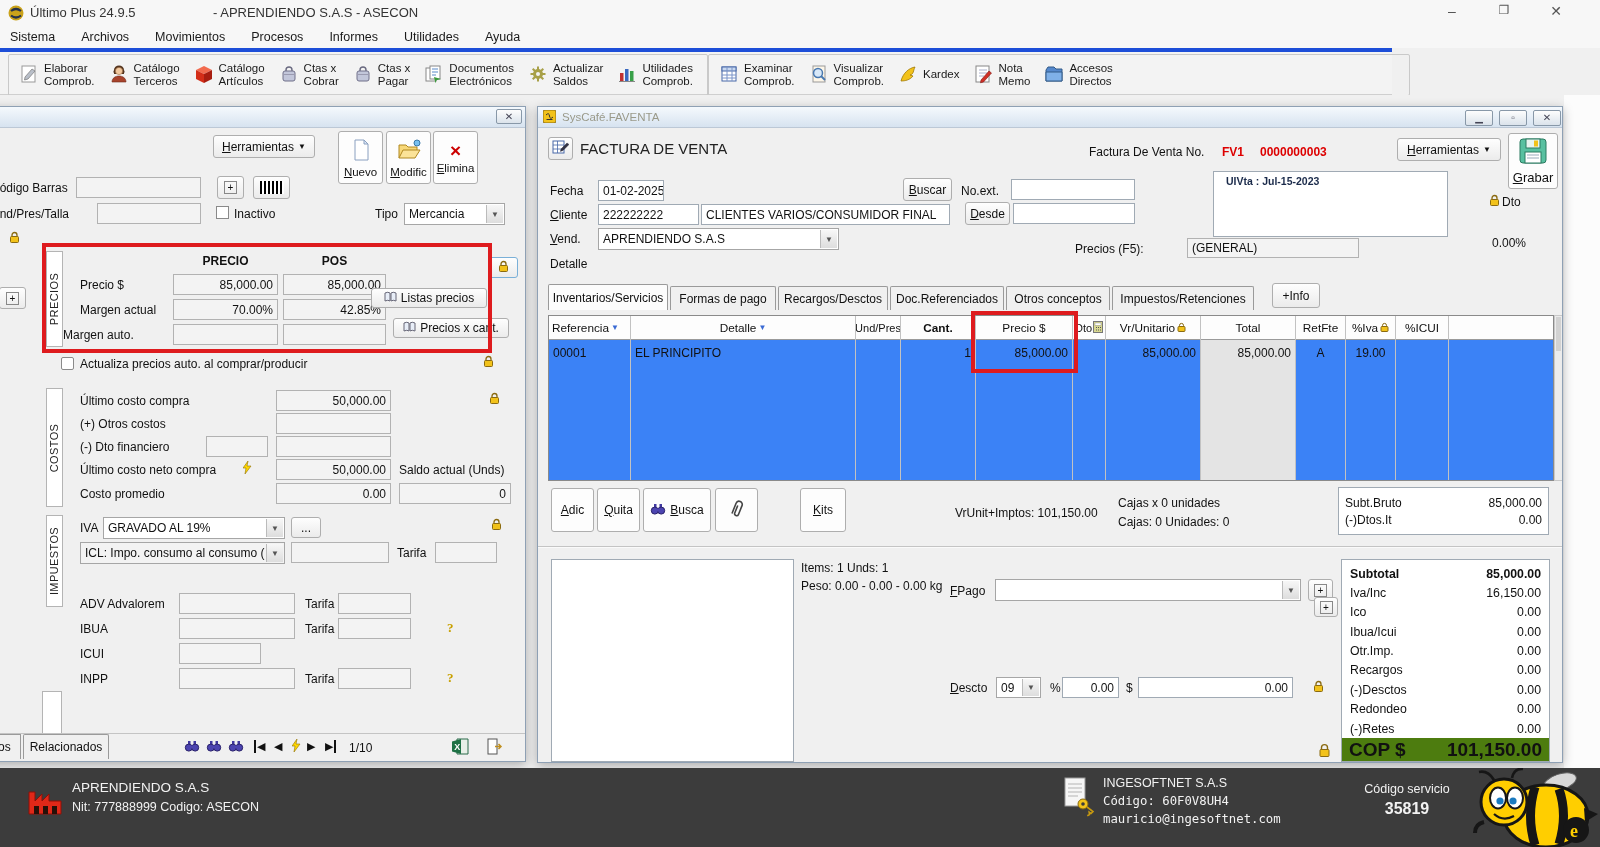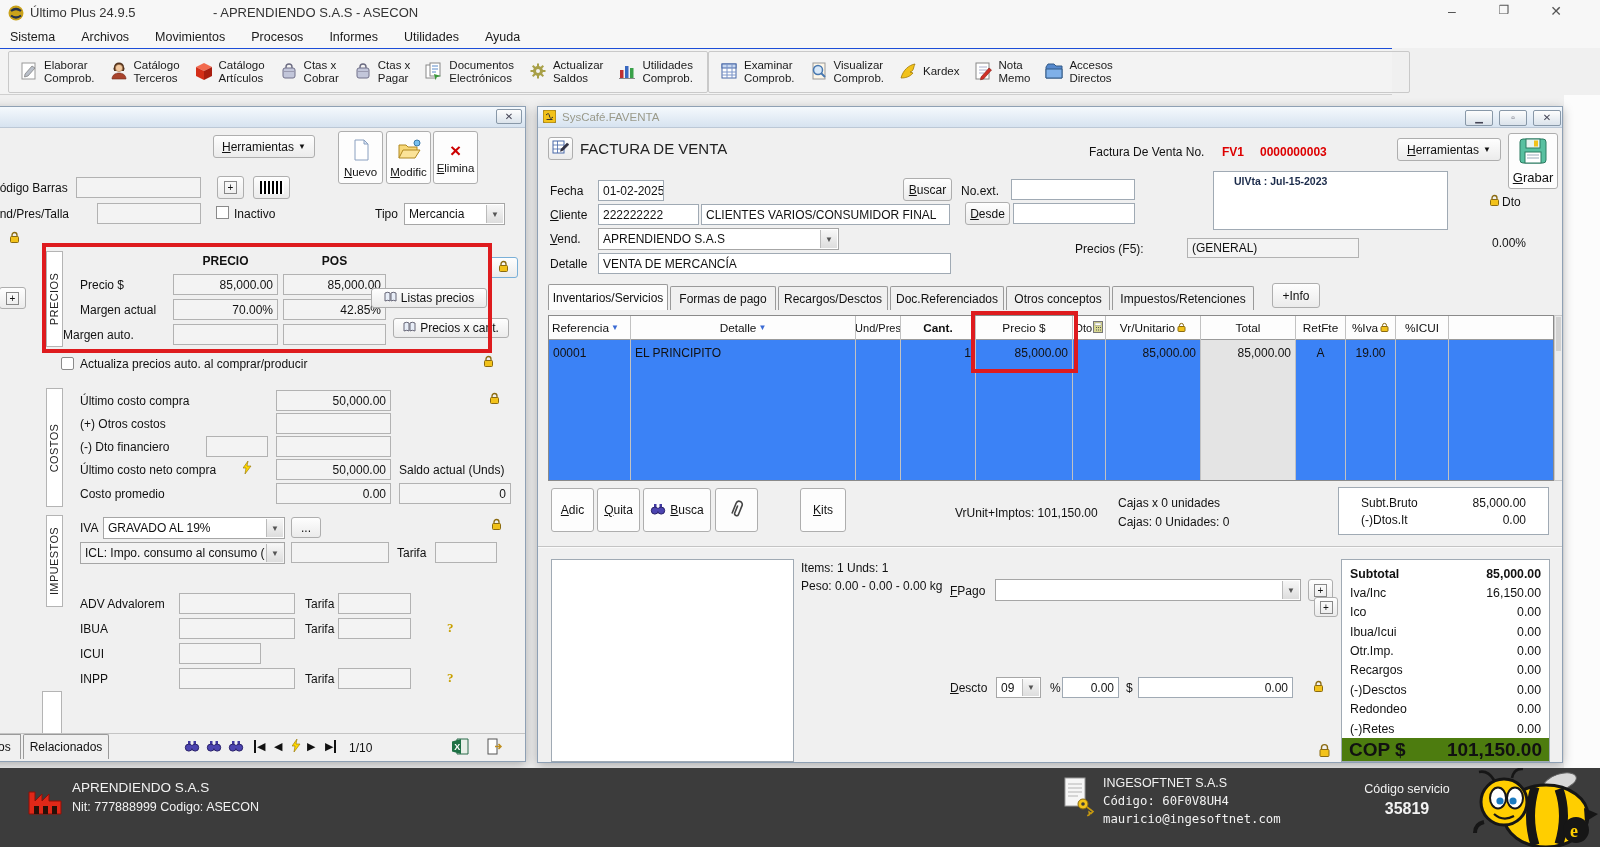--- a/index.html
+++ b/index.html
@@ -4,21 +4,21 @@
 <style>
   html,body{margin:0;padding:0}
   body{width:1600px;height:847px;position:relative;overflow:hidden;background:#f0f0f0;
        font-family:"Liberation Sans", sans-serif;font-size:12px;color:#111;
        -webkit-font-smoothing:antialiased}
   .a{position:absolute;box-sizing:border-box}
   
   .titlebar{left:0;top:0;width:1600px;height:26px;background:#f7f7f7;display:flex;align-items:center}
   .menubar{left:0;top:26px;width:1600px;height:22px;background:#f7f7f7;display:flex;align-items:center;gap:26px;padding-left:10px}
   .menubar span{font-size:12.5px;color:#1a1a1a}
-  .toolbar{left:0;top:48px;width:1392px;height:47px;background:#f3f3f3;border-top:1px solid #1d4ed8;border-bottom:1px solid #cfcfcf}
+  .toolbar{left:0;top:48px;width:1392px;height:47px;background:#f3f3f3;border-top:4px solid #1d4ed8;border-bottom:1px solid #cfcfcf}
   .tgroup{top:2px;height:42px;border:1px solid #c9c9c9;border-radius:2px;display:flex;align-items:center;padding:0 4px;gap:2px}
   .tbtn{display:flex;align-items:center;gap:5px;padding:3px 6px;border-radius:3px;cursor:default}
   .tlabel{display:flex;flex-direction:column;line-height:1.15;font-size:11.5px;color:#1a1a1a}
   
   .win{background:#f0f0f0;border:1px solid #8ea0b4;box-shadow:0 3px 10px rgba(0,0,0,.28);overflow:hidden}
   .wtitle{position:absolute;left:0;top:0;right:0;height:20px;background:linear-gradient(#f5f9fd,#d7e3f0);
           border-bottom:1px solid #bcc8d6;display:flex;align-items:center;padding:0 5px;font-size:11.5px;color:#9a9a8a}
   .wbtn{border:1px solid #8898a8;border-radius:2px;background:linear-gradient(#fdfdfd,#dbe3eb);
         display:flex;align-items:center;justify-content:center;font-size:10px;color:#445;line-height:1}
   .f{background:#f3f3f3;border:1px solid #b2b2b2;font-size:12px;display:flex;align-items:center;
@@ -524,21 +524,21 @@
   <span class="a lbl" style="left:12px;top:77px">Fecha</span>
   <div class="a f w" style="left:60px;top:73px;width:66px;height:21px">
       <span>01-02-2025</span>
     </div>
   <div class="a btn" style="left:365px;top:71px;width:49px;height:23px">
       <span class="ak"><u>B</u>uscar</span>
     </div>
   <span class="a lbl" style="left:423px;top:77px">No.ext.</span>
   <div class="a f w" style="left:473px;top:72px;width:124px;height:21px"></div>
 
-  <div class="a f w" style="left:675px;top:64px;width:235px;height:59px;align-items:flex-start;padding:3px 20px">
+  <div class="a f w" style="left:675px;top:64px;width:235px;height:66px;align-items:flex-start;padding:3px 12px">
     <span style="font-size:10.5px;font-weight:bold;color:#1a2a4a">UIVta : Jul-15-2023</span>
   </div>
   <span class="a" style="left:951px;top:87px;display:flex;align-items:center;gap:2px">
     <span><svg width="11" height="12">
           <path d="M3 6V4a2.5 2.5 0 0 1 5 0v2" fill="none" stroke="#8a6a10" stroke-width="1.3"></path>
           <rect x="1.5" y="5.5" width="8" height="6" rx="1" fill="#f2c21a" stroke="#8a6a10"></rect>
         </svg></span>
     <span class="lbl">Dto</span>
   </span>
   <span class="a lbl" style="left:954px;top:129px">0.00%</span>
@@ -559,23 +559,20 @@
   <div class="combo" style="left:60px;top:121px;width:241px;height:22px">
     <span>APRENDIENDO S.A.S</span>
     <span class="carr">▼</span>
   </div>
   <span class="a lbl" style="left:537px;top:135px">Precios (F5):</span>
   <div class="a f" style="left:649px;top:131px;width:172px;height:20px">
       <span>(GENERAL)</span>
     </div>
 
   <span class="a lbl" style="left:12px;top:150px">Detalle</span>
-  <div class="a f w" style="left:60px;top:146px;width:353px;height:21px">
-      <span>VENTA DE MERCANCÍA</span>
-    </div>
 
   <div class="a tab active" style="left:10px;top:177px;width:120px;height:26px">
       <span>Inventarios/Servicios</span>
     </div>
   <div class="a tab" style="left:132px;top:179px;width:106px;height:24px">
       <span>Formas de pago</span>
     </div>
   <div class="a tab" style="left:240px;top:179px;width:110px;height:24px">
       <span>Recargos/Desctos</span>
     </div>
@@ -738,21 +735,21 @@
         </svg></span>
   </div>
   <div class="a btn" style="left:262px;top:381px;width:46px;height:44px;background:#fdfdfd">
       <span class="ak"><u>K</u>its</span>
     </div>
 
   <span class="a lbl" style="left:417px;top:399px">VrUnit+Imptos: 101,150.00</span>
   <span class="a lbl" style="left:580px;top:389px">Cajas x 0 unidades</span>
   <span class="a lbl" style="left:580px;top:408px">Cajas: 0 Unidades: 0</span>
 
-  <div class="a f w" style="left:800px;top:380px;width:211px;height:48px;flex-direction:column;align-items:stretch;justify-content:center;gap:3px;padding:0 22px">
+  <div class="a f w" style="left:800px;top:380px;width:211px;height:48px;flex-direction:column;align-items:stretch;justify-content:center;gap:3px;padding:0 6px">
     <div style="display:flex;justify-content:space-between">
         <span>Subt.Bruto</span>
         <span>85,000.00</span>
       </div>
     <div style="display:flex;justify-content:space-between">
         <span>(-)Dtos.It</span>
         <span>0.00</span>
       </div>
   </div>
 

